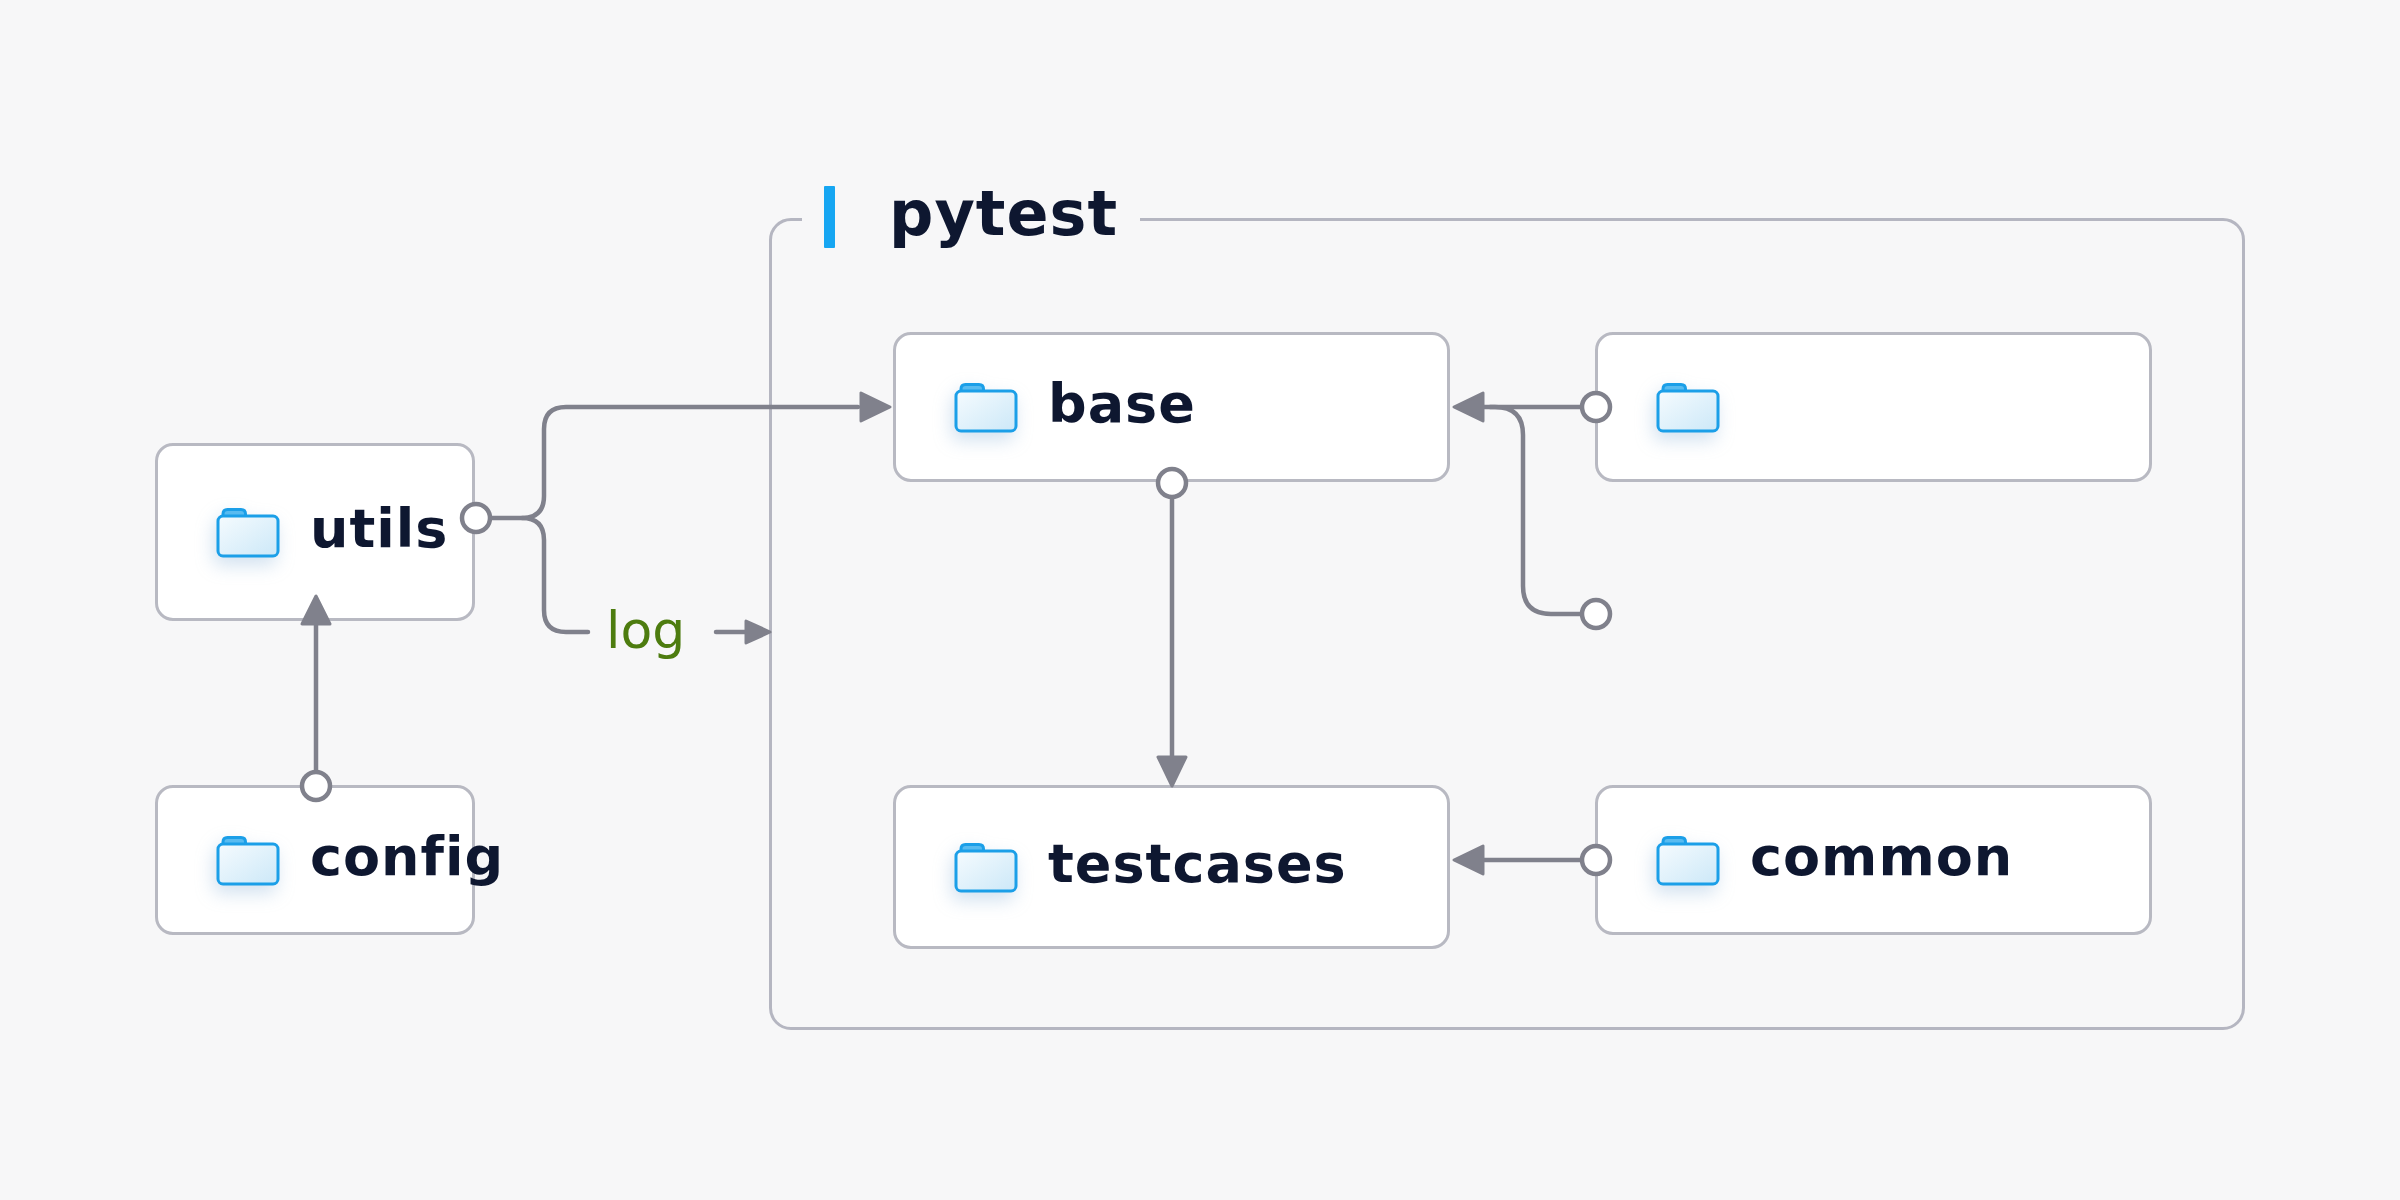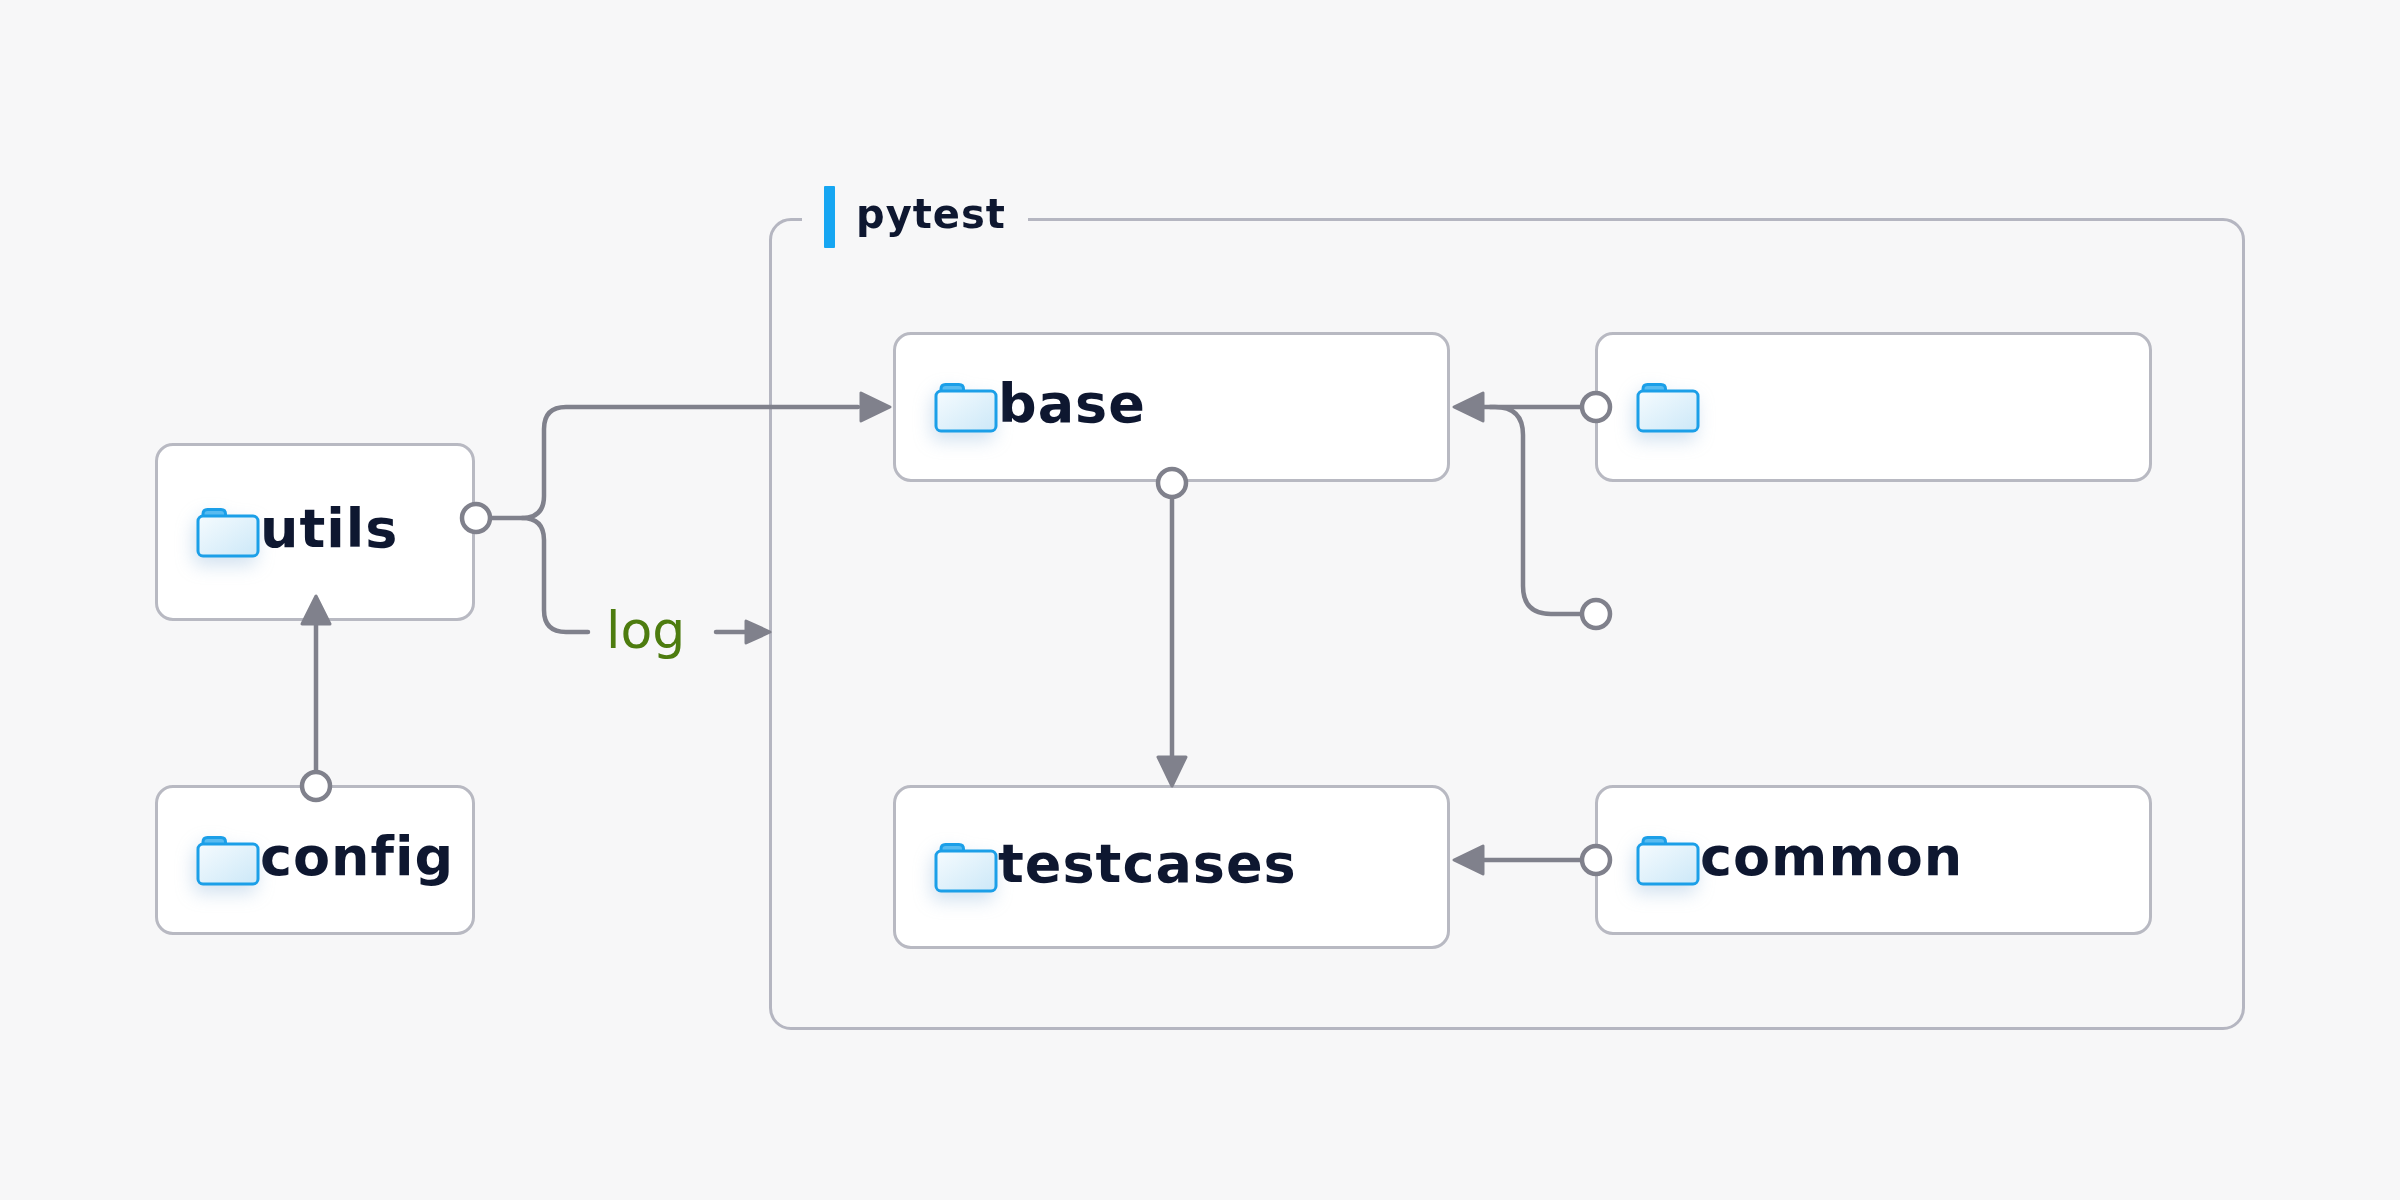--- a/index.html
+++ b/index.html
@@ -38,37 +38,39 @@
     padding: 0 22px 0 22px;
     z-index: 30;
   }
   .group-label .bar {
     width: 11px; height: 62px;
     background: #16a6f2;
     border-radius: 1px;
     display: inline-block;
   }
   .group-label .txt {
-    font-size: 40px;
+    font-size: 62px;
     font-weight: 700;
     color: #0e1730;
     letter-spacing: 1px;
     line-height: 1;
     padding-bottom: 6px;
+    margin-left: 33px;
   }
   
   .node {
     position: absolute;
     background: #ffffff;
     border: 3px solid #b8b9c2;
     border-radius: 18px;
     box-sizing: border-box;
     display: flex;
     align-items: center;
-    padding-left: 38px;
+    padding-left: 58px;
+    gap: 30px;
     z-index: 10;
   }
   .node .label {
     font-size: 54px;
     font-weight: 700;
     color: #0e1730;
     letter-spacing: 1px;
     line-height: 1;
     padding-bottom: 6px;
     white-space: nowrap;

